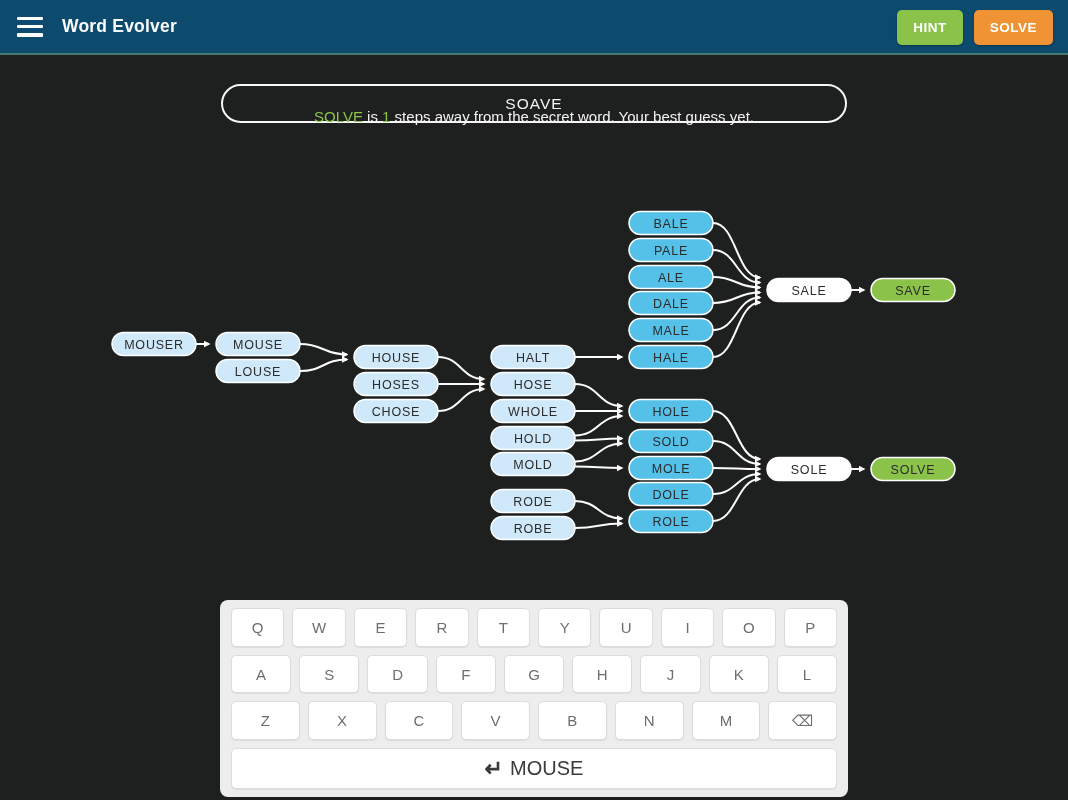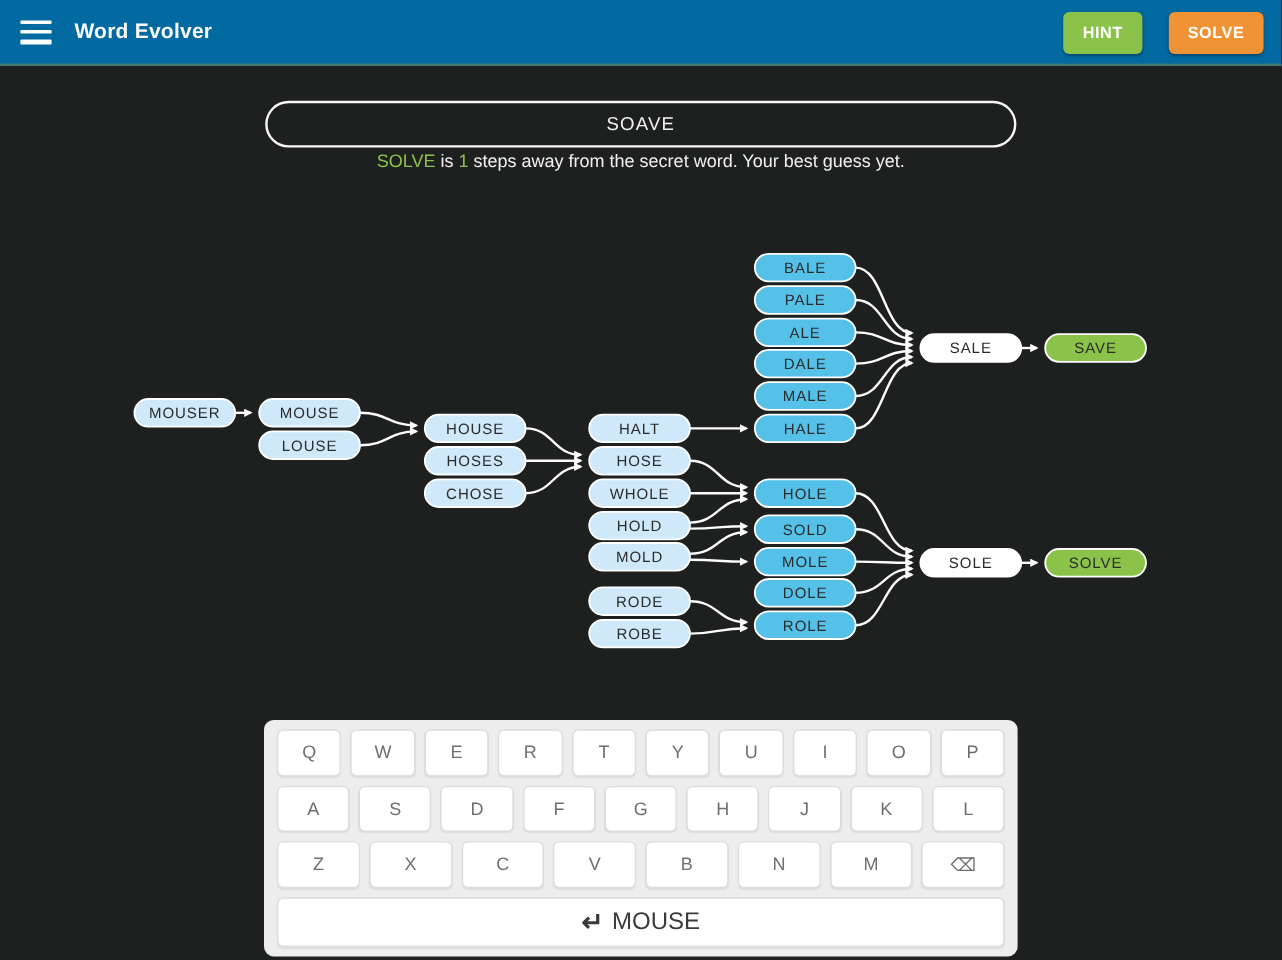--- a/index.html
+++ b/index.html
@@ -4,42 +4,42 @@
 <style>
   html,body{margin:0;padding:0;}
   body{
     width:1068px;height:800px;position:relative;overflow:hidden;
     background:#1e1f1f;font-family:"Liberation Sans",sans-serif;
     -webkit-font-smoothing:antialiased;
   }
   
   .appbar{
     position:absolute;top:0;left:0;width:1068px;height:53px;
-    background:#0369a1;border-bottom:2px solid #46786f;
+    background:#0c4a6e;border-bottom:2px solid #46786f;
     display:flex;align-items:center;
   }
   .hamburger{width:26px;height:20px;margin-left:17px;display:flex;flex-direction:column;justify-content:space-between;cursor:pointer;}
   .hamburger div{height:3.6px;background:#ffffff;border-radius:1px;}
   .app-title{color:#fafafa;font-size:17.5px;font-weight:600;margin-left:19px;letter-spacing:.2px;}
-  .bar-buttons{position:absolute;right:15px;top:10px;display:flex;gap:22px;}
+  .bar-buttons{position:absolute;right:15px;top:10px;display:flex;gap:11px;}
   .btn{height:35px;border:none;border-radius:5px;color:#fff;font-weight:bold;
     font-size:13.5px;letter-spacing:.5px;padding:0 16px;cursor:pointer;
     font-family:"Liberation Sans",sans-serif;box-shadow:0 1px 2px rgba(0,0,0,.3);}
   .btn-hint{background:#8bc34a;}
   .btn-solve{background:#ef9334;}
   
   .guess-box{
     position:absolute;left:221px;top:84px;width:622px;height:35px;
     border:2.5px solid #f7f7f7;border-radius:20px;background:transparent;
     color:#f2f2f2;font-size:15.5px;letter-spacing:1px;text-align:center;
     line-height:35px;font-family:"Liberation Sans",sans-serif;
   }
   
   .status{
-    position:absolute;top:126px;left:0;width:1068px;text-align:center;
+    position:absolute;top:108px;left:0;width:1068px;text-align:center;
     color:#f1f1f1;font-size:15px;
   }
   .status span{white-space:pre;}
   .status .hl{color:#8bc34a;}
   
   #graph-svg{position:absolute;top:0;left:0;pointer-events:none;}
   .edge{fill:none;stroke:#fbfbfb;stroke-width:2;}
   .node-rect{stroke:#ffffff;stroke-width:1.5;}
   .node-light{fill:#cfe9fa;}
   .node-cyan{fill:#55c1e8;}

